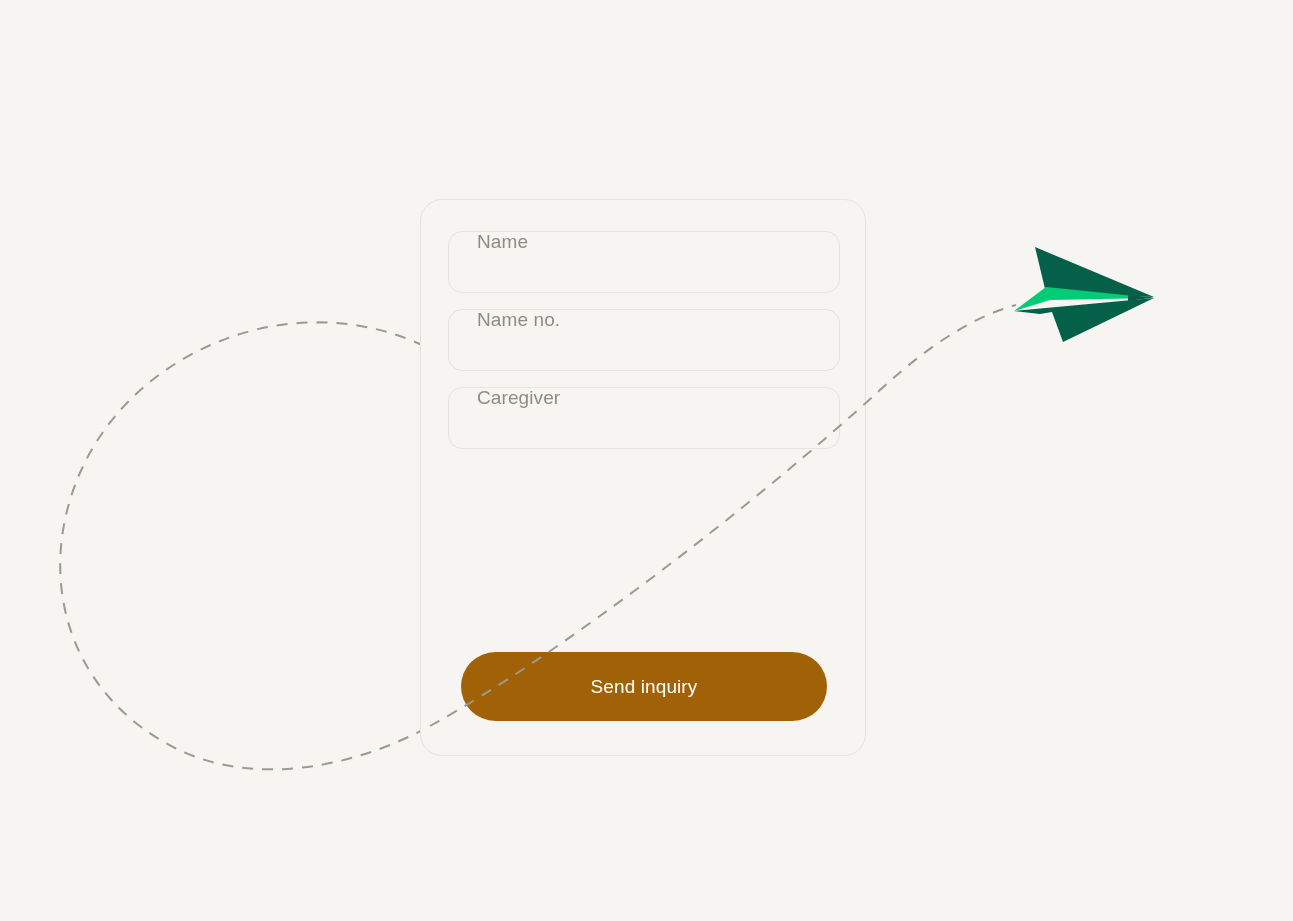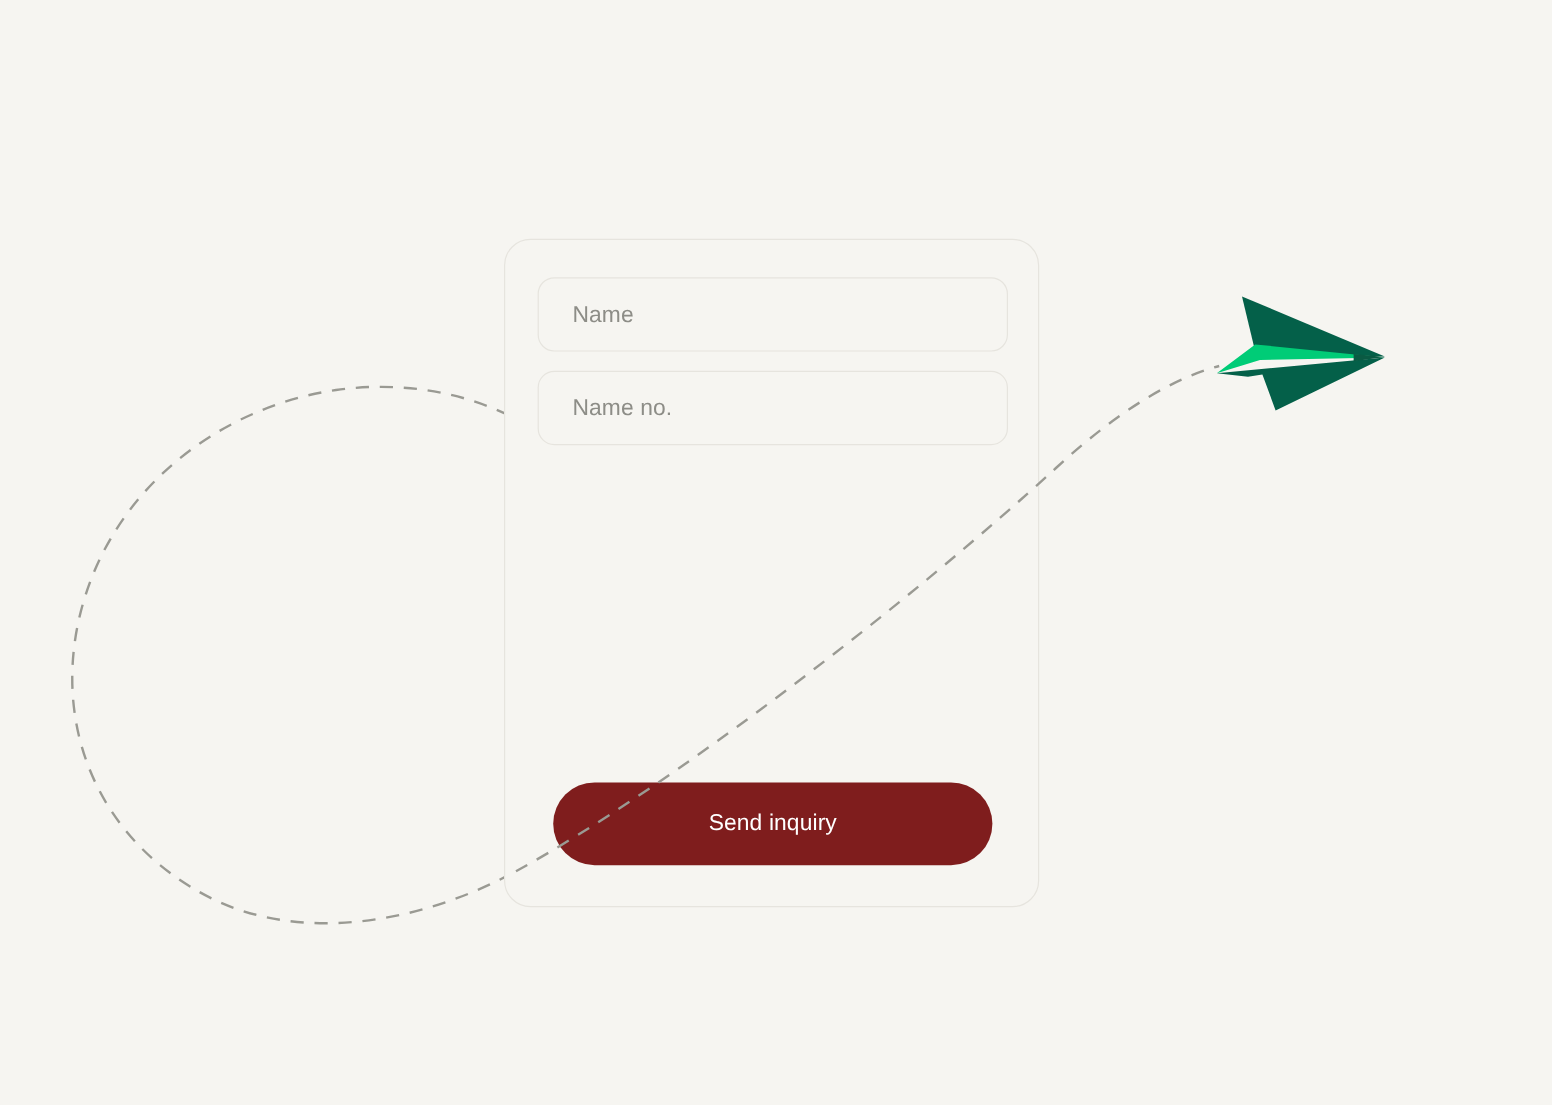--- a/index.html
+++ b/index.html
@@ -56,21 +56,21 @@
   }
 
   .field {
     box-sizing: border-box;
     width: 392px;
     height: 62px;
     background: #f6f5f1;
     border: 1px solid #e6e4de;
     border-radius: 14px;
     display: flex;
-    align-items: center;
+    align-items: flex-start;
     padding: 0 28px;
     margin-bottom: 16px;
   }
   .field:last-child { margin-bottom: 0; }
 
   .field-placeholder {
     font-family: "Liberation Sans", sans-serif;
     font-size: 19px;
     color: #8d8d87;
     letter-spacing: 0.1px;
@@ -127,24 +127,27 @@
     <div class="fields">
 
       <div class="field">
         <span class="field-placeholder">Name</span>
       </div>
 
       <div class="field">
         <span class="field-placeholder">Name no.</span>
       </div>
 
+      <div class="field">
+        <span class="field-placeholder">Caregiver</span>
+      </div>
 
     </div>
 
-    <button class="submit-button" style="background: #7f1d1d; color: rgb(255, 255, 255);">Send inquiry</button>
+    <button class="submit-button" style="background: #a16207; color: rgb(255, 255, 255);">Send inquiry</button>
   </div>
 
   <svg class="path-layer over" viewBox="0 0 1293 921" aria-hidden="true">
     <path id="ascent-path" d="M 430 726
              C 560 655, 760 500, 880 390
              C 930 344, 975 316, 1016 305" fill="none" stroke="#9a9a93" stroke-width="2" stroke-linecap="butt" stroke-dasharray="11 9"></path>
   </svg>
 
   <svg class="paper-plane" viewBox="0 0 155 118" aria-hidden="true">
 

